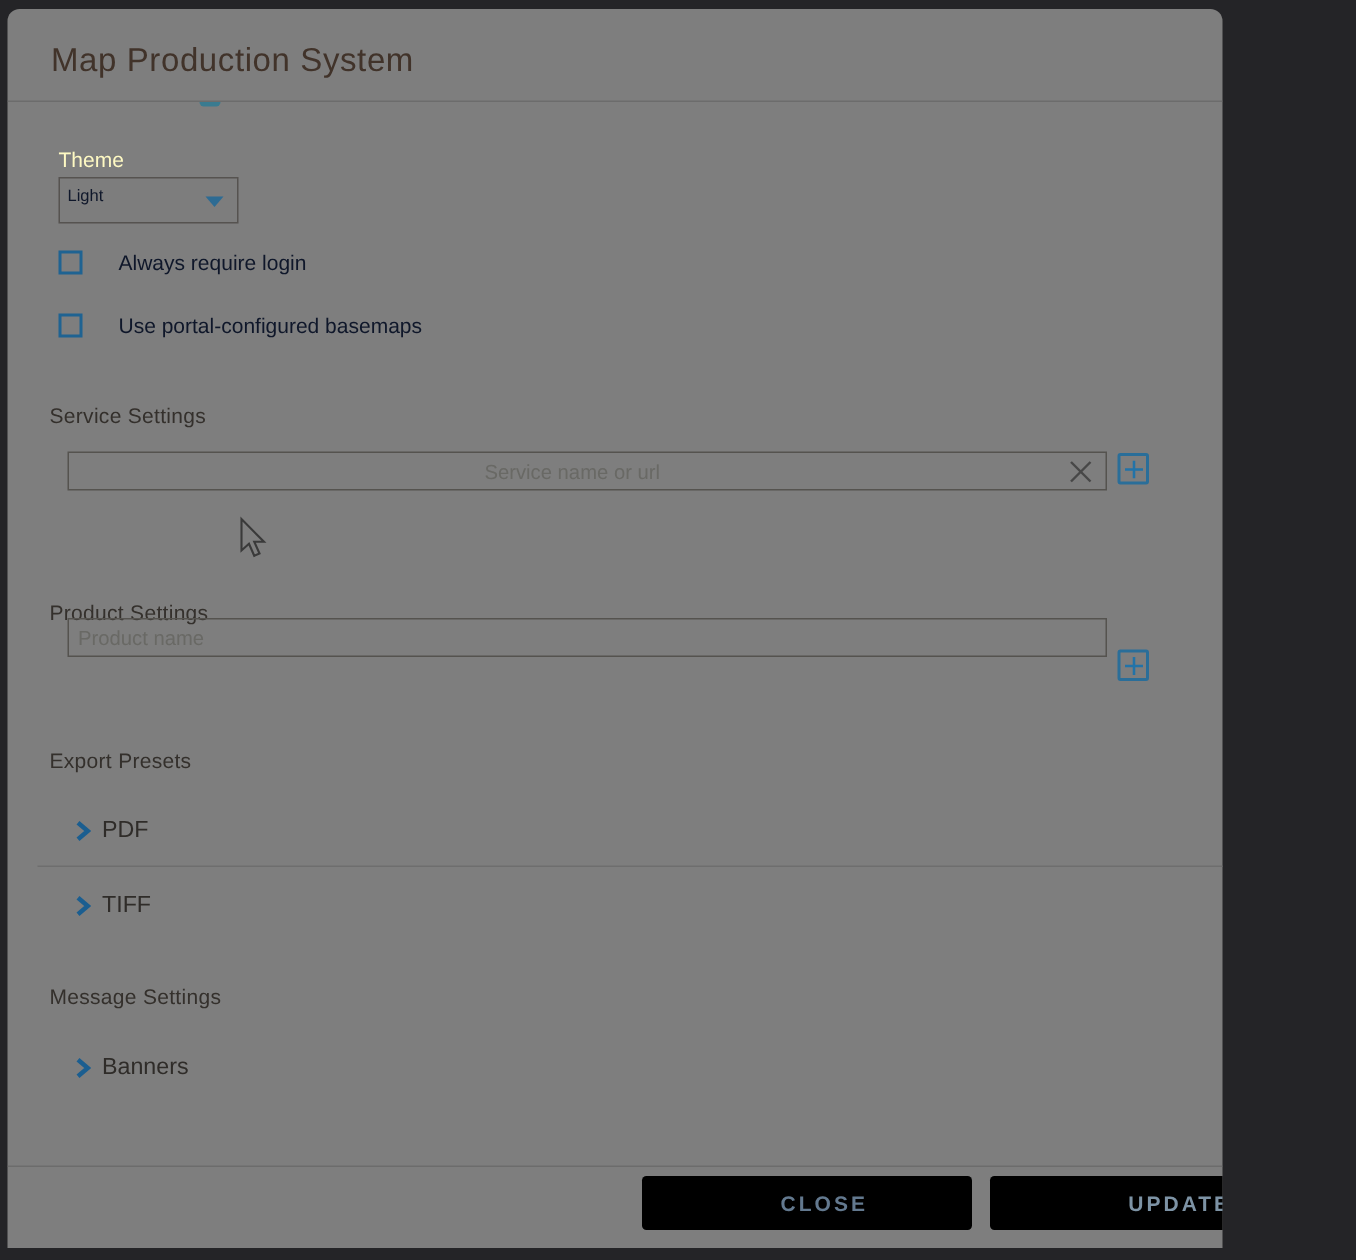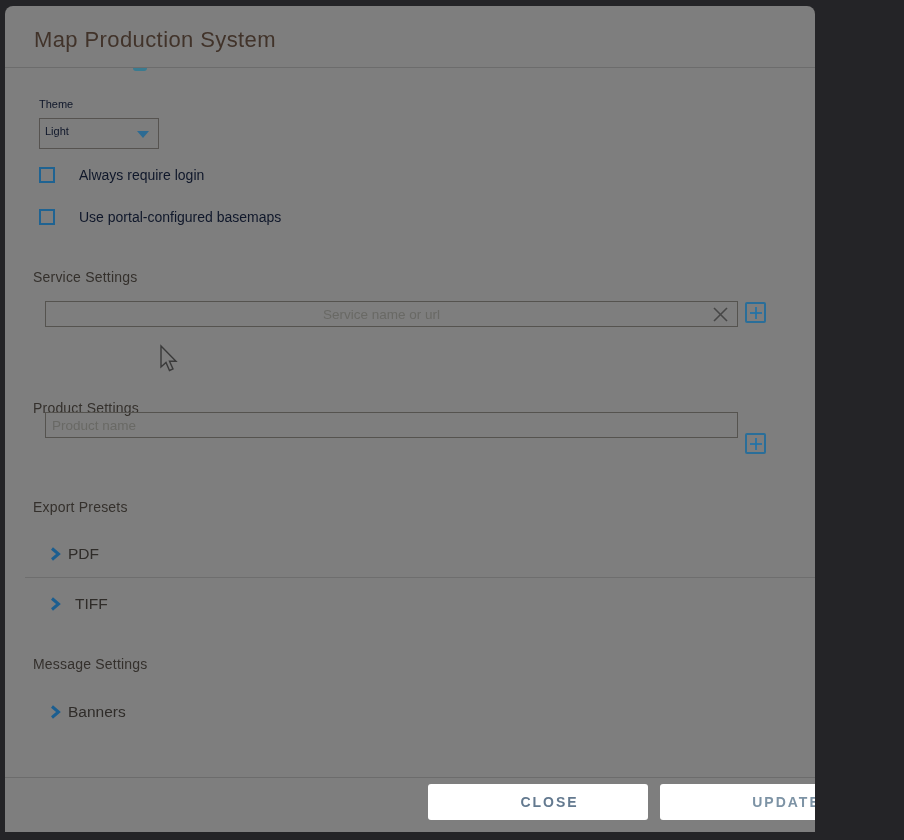--- a/index.html
+++ b/index.html
@@ -28,21 +28,21 @@
 
   
   .scroll-sliver {
     position:absolute; left:128px; top:62px; width:14px; height:3px;
     background:#3a7b90; border-radius:0 0 3px 3px;
   }
 
   
   .theme-label {
     position:absolute; left:34px; top:92px;
-    font-size:11px; color:#0f172a;
+    font-size:14px; color:#fef9c3;
   }
   .theme-select {
     position:absolute; left:34px; top:112px; width:120px; height:31px;
     border:1px solid #565350; background:#7d7d7d; cursor:pointer;
   }
   .theme-select .value {
     position:absolute; left:5px; top:6px; font-size:11px; color:#0f172a;
   }
   .theme-select .caret {
     position:absolute; right:9px; top:12px; width:0; height:0;
@@ -87,33 +87,33 @@
   }
   .plus-svc { top:296px; }
   .plus-prd { top:427px; }
   .plus-btn svg { position:absolute; left:2.5px; top:2.5px; }
 
   
   .expand-row {
     position:absolute; left:45px; height:20px; display:flex; align-items:center; cursor:pointer;
   }
   .row-pdf     { top:538px; }
-  .row-tiff    { top:588px;gap:7px; }
+  .row-tiff    { top:588px; }
   .row-banners { top:696px; }
   .expand-row .chev { width:11px; height:14px; flex:0 0 auto; }
   .expand-row .lbl { margin-left:7px; font-size:15.5px; color:#2f2c29; }
   .preset-divider {
     position:absolute; left:20px; top:571px; width:836px; height:1px; background:#6e6e6e;
   }
 
   
   .footer-divider { position:absolute; left:0; top:771px; right:0; height:1px; background:#6c6c6c; }
   .footer-btn {
     position:absolute; top:778px; height:36px; border:none; border-radius:3px;
-    background:#ffffff; font-family:"Liberation Sans", sans-serif;
+    background:#000000; font-family:"Liberation Sans", sans-serif;
     font-size:14px; font-weight:700; letter-spacing:2px; cursor:pointer;padding-left:23px;
   }
   .btn-close  { left:423px; width:220px; color:#63798f; }
   .btn-update { left:655px; width:230px; color:#7d93a5; }
 
   
   .scrollbar {
     position:absolute; left:880px; top:62px; width:15px; height:709px;
     background:#7a7a7a; border-left:1px solid #6c6c6c;
   }

